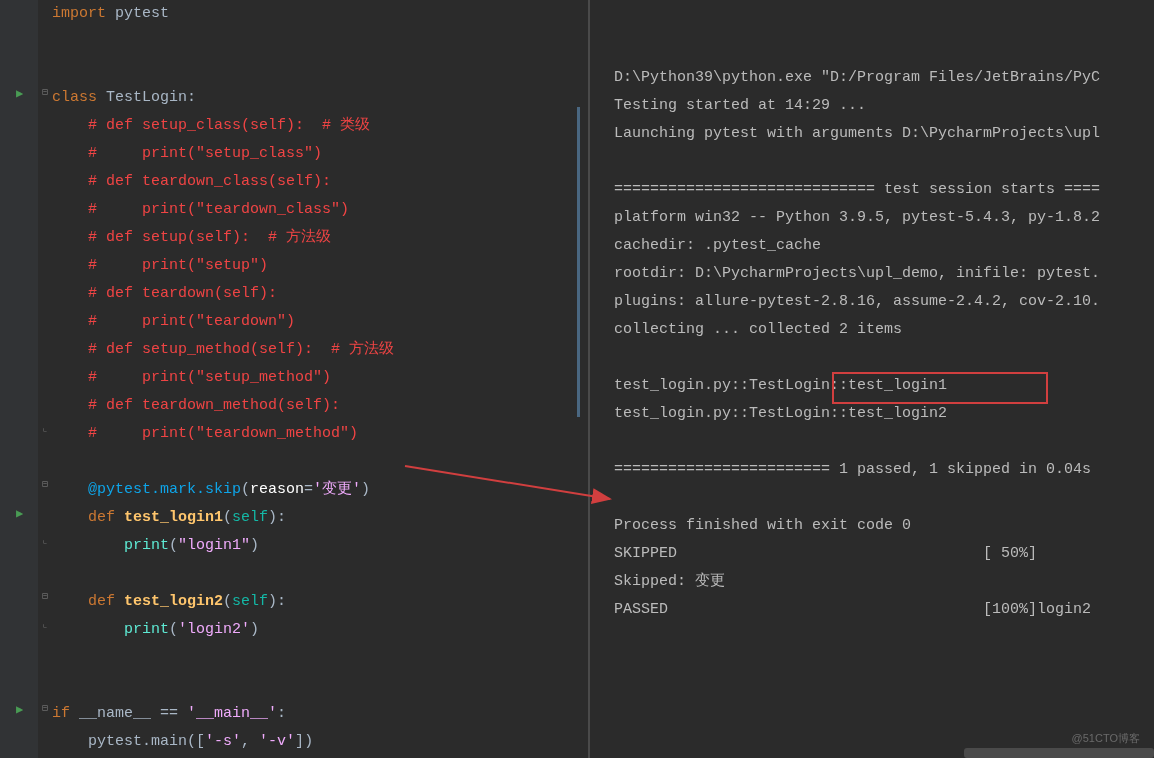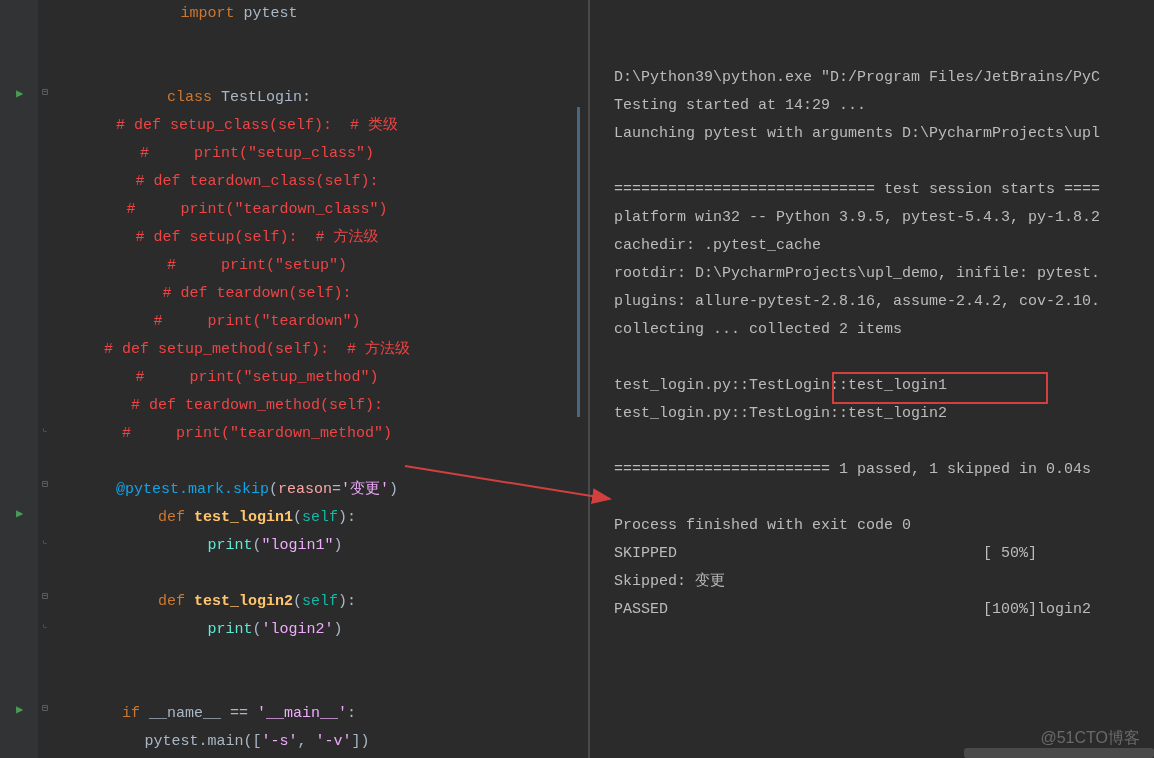--- a/index.html
+++ b/index.html
@@ -36,33 +36,32 @@
 .fold-icon {
   position: absolute;
   left: 38px;
   width: 14px;
   font-size: 10px;
   color: #6b6b6b;
   text-align: center;
 }
 .code-area {
   position: absolute;
-  left: 68px;
+  left: 52px;
   top: 0;
   line-height: 28px;
   white-space: pre;
-  text-align: center;
 }
 .code-line { height: 28px; position: relative; }
 .kw { color: #cc7832; }
 .comment { color: #ef4444; }
 .str { color: #f0abfc; }
 .fn { color: #ffc66d; font-weight: bold; }
 .decorator { color: #0ea5e9; }
-.paramname { color: #fca5a5; }
+.paramname { color: #ffffff; }
 .self { color: #14b8a6; }
 .builtin { color: #5eead4; }
 .current-line-marker {
   position: absolute;
   right: 8px;
   top: 107px;
   width: 3px;
   height: 310px;
   background: #4a6781;
 }
@@ -80,21 +79,21 @@
 .highlight-box {
   border: 2px solid #d13f3f;
   position: absolute;
 }
 .arrow-svg { position: absolute; pointer-events: none; z-index: 10; }
 .watermark {
   position: absolute;
   right: 14px;
   bottom: 6px;
   color: #6a6a6a;
-  font-size: 16px;
+  font-size: 11px;
   font-family: sans-serif;
 }
 .scrollbar-h {
   position: absolute;
   bottom: 0; right: 0;
   width: 190px; height: 10px;
   background: #4a4a4a;
   border-radius: 3px;
 }
 </style>

